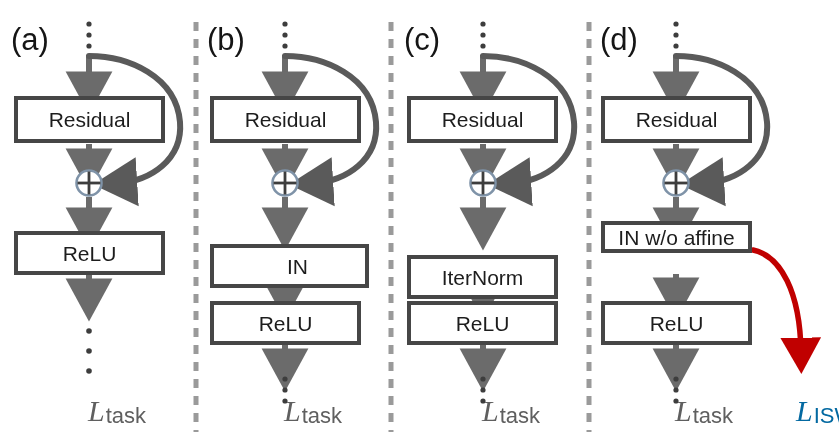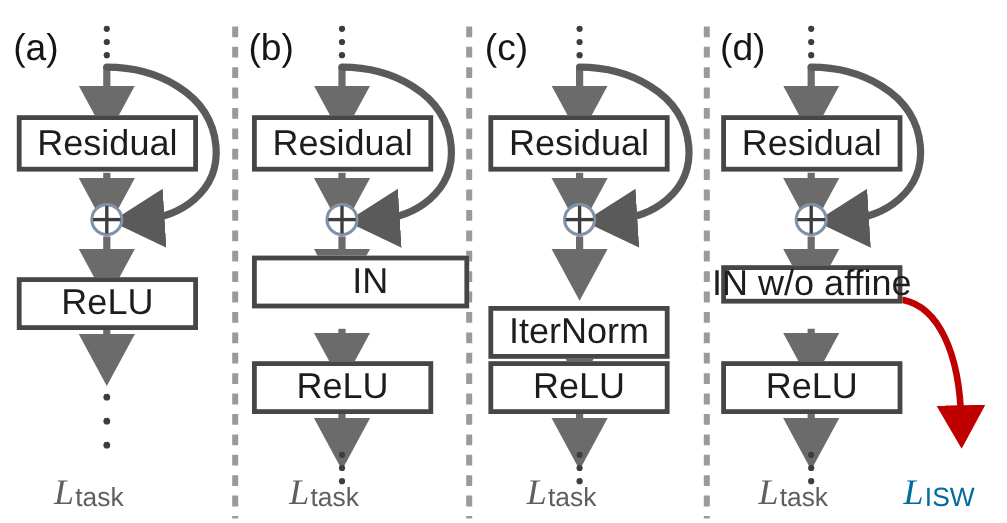--- a/index.html
+++ b/index.html
@@ -37,30 +37,31 @@
     position: absolute;
     box-sizing: border-box;
     border: 4px solid #464646;
     background: #ffffff;
     display: flex;
     align-items: center;
     justify-content: center;
   }
   .node-box span {
     font-family: "Liberation Sans", sans-serif;
-    font-size: 30px;
+    font-size: 21px;
     color: #1d1d1d;
     white-space: nowrap;
     line-height: 1;
   }
   .loss-label {
     position: absolute;
     white-space: nowrap;
     line-height: 1;
     font-family: "Liberation Sans", sans-serif;
+    margin-left: 43px;
   }
   .loss-label .cal {
     font-family: "Liberation Serif", serif;
     font-style: italic;
     font-size: 30px;
     letter-spacing: 0px;
   }
   .loss-label .sub {
     font-family: "Liberation Sans", sans-serif;
     font-size: 22px;
@@ -208,21 +209,21 @@
   <div class="node-box" style="left:14px; top:96px; width:151px; height:47px;">
     <span>Residual</span>
   </div>
   <div class="node-box" style="left:14px; top:231px; width:151px; height:44px;">
     <span>ReLU</span>
   </div>
 
   <div class="node-box" style="left:210px; top:96px; width:151px; height:47px;">
     <span>Residual</span>
   </div>
-  <div class="node-box" style="left:210px; top:213px; width:181px; height:44px;padding-left:16px;">
+  <div class="node-box" style="left:210px; top:244px; width:159px; height:44px;padding-left:16px;">
     <span>IN</span>
   </div>
   <div class="node-box" style="left:210px; top:301px; width:151px; height:44px;">
     <span>ReLU</span>
   </div>
 
   <div class="node-box" style="left:407px; top:96px; width:151px; height:47px;">
     <span>Residual</span>
   </div>
   <div class="node-box" style="left:407px; top:231px; width:151px; height:44px;margin-top:24px;">

